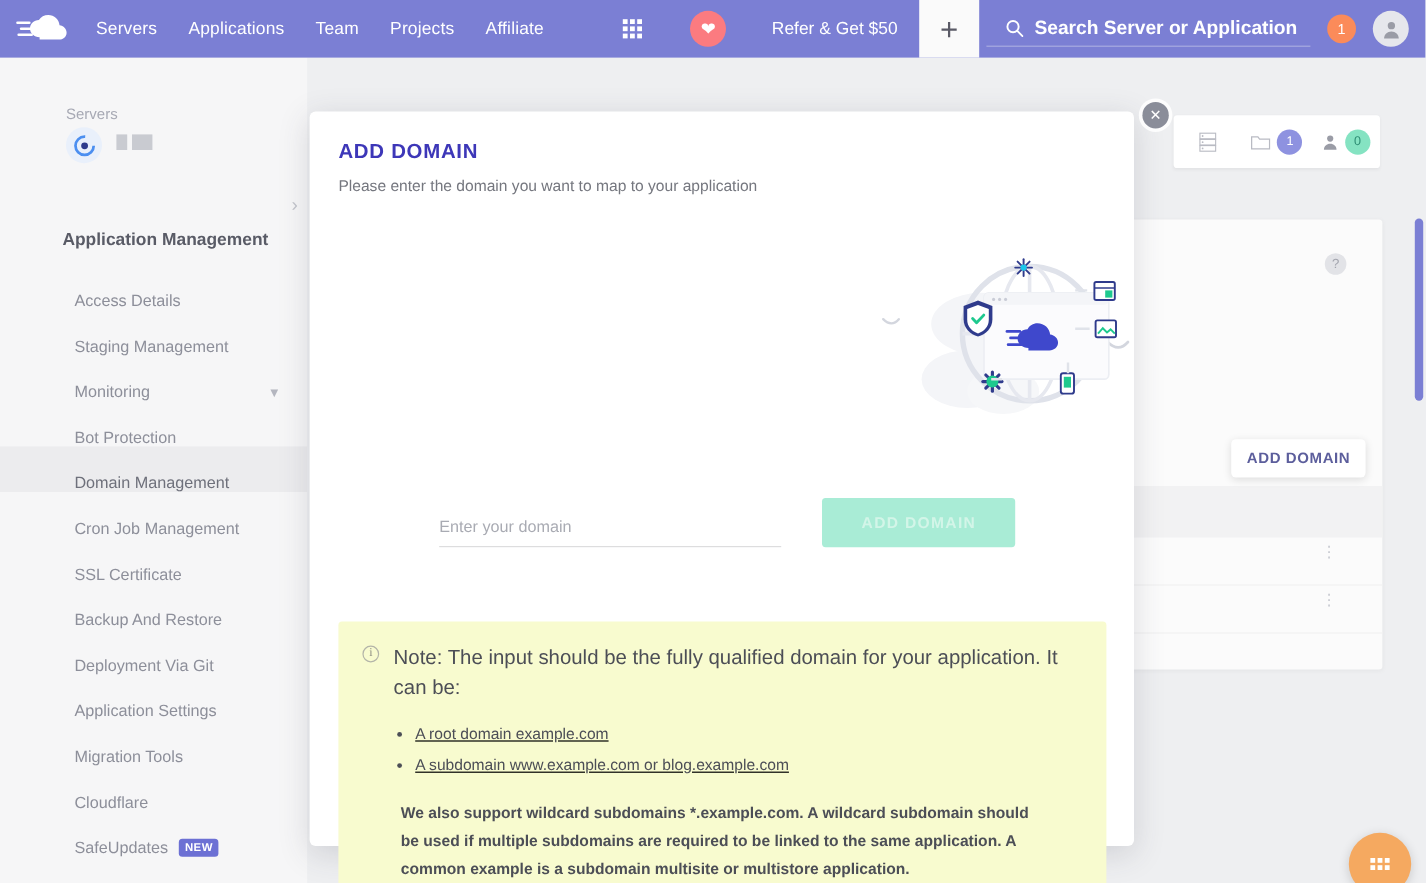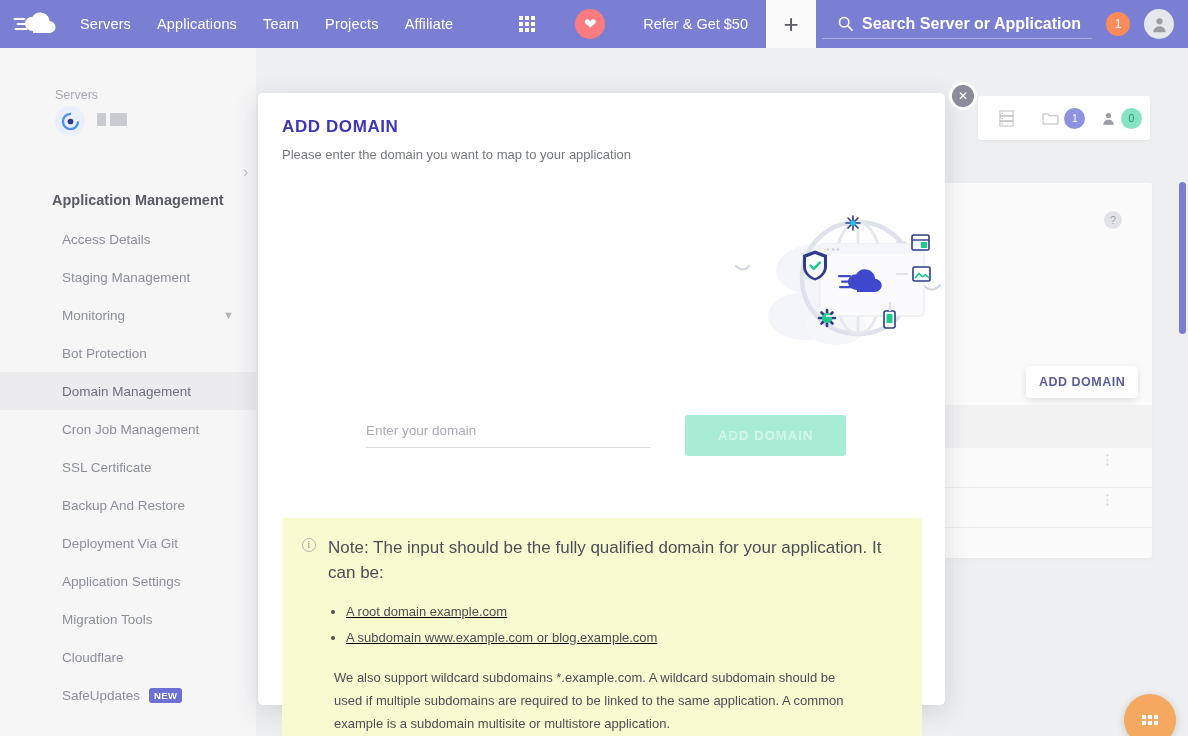--- a/index.html
+++ b/index.html
@@ -60,21 +60,21 @@
   .server-avatar {
     width: 30px; height: 30px; border-radius: 50%; background: #e9f0fb;
     display: flex; align-items: center; justify-content: center;
   }
   .blk { display: inline-block; background: #c9cbd1; height: 13px; }
   .chev-right { position: absolute; left: 243px; top: 115px; color: #c3c5cc; font-size: 16px; }
 
   .sb-title { position: absolute; left: 52px; top: 144px; font-size: 14.5px; color: #595b66; font-weight: bold; }
   .sb-list { position: absolute; left: 0; top: 172px; width: 256px; }
   .sb-item {
-    height: 38px; display: flex; align-items: center; padding-left: 62px; padding-right: 22px;
+    height: 38px; display: flex; align-items: flex-end; padding-left: 62px; padding-right: 22px;
     font-size: 13.5px; color: #8d8f9a; cursor: pointer; position: relative;
   }
   .sb-item.active { background: #ececee; color: #6e707b; }
   .sb-chev { position: absolute; right: 22px; color: #b4b6bf; font-size: 11px; }
   .new-badge {
     margin-left: 9px; background: #6c70d4; color: #fff; font-size: 9.5px; font-weight: bold;
     border-radius: 3px; padding: 2px 5px; letter-spacing: .4px;
   }
 
   
@@ -126,21 +126,21 @@
     position: absolute; left: 258px; top: 93px; width: 687px; height: 612px;
     background: #fff; border-radius: 5px; box-shadow: 0 6px 26px rgba(60,60,80,.17); z-index: 50;
   }
   .modal-title { position: absolute; left: 24px; top: 24px; font-size: 17px; font-weight: bold;
     color: #3d37b8; letter-spacing: .6px; }
   .modal-sub { position: absolute; left: 24px; top: 54px; font-size: 13px; color: #75777f; }
 
   .illus { position: absolute; left: 0; top: 105px; width: 687px; height: 185px; }
 
   .form-row { position: absolute; left: 108px; top: 322px; width: 480px; display: flex;
-    align-items: center; gap: 34px; }
+    align-items: flex-end; gap: 34px; }
   .domain-input {
     width: 288px; border: none; border-bottom: 1px solid #ddddde; outline: none;
     font-family: "Liberation Sans", sans-serif; font-size: 13.5px; color: #4a4c55;
     padding: 0 0 9px 0; background: transparent;
   }
   .domain-input::placeholder { color: #a9abb3; }
   .add-btn {
     width: 162px; height: 41px; background: #a9ecd6; color: #d3f5e8; border: none; border-radius: 3px;
     font-family: "Liberation Sans", sans-serif; font-size: 13px; font-weight: bold;
     letter-spacing: 1.1px; cursor: default;
@@ -152,21 +152,21 @@
   }
   .note-head { display: flex; gap: 12px; align-items: flex-start; }
   .note-i {
     flex: none; width: 14px; height: 14px; border-radius: 50%; border: 1px solid #b3b4a8;
     color: #8f9083; font-size: 10px; line-height: 12px; text-align: center; margin-top: 2px;
     font-family: "Liberation Serif", serif;
   }
   .note-lead { font-size: 17px; color: #4c4e56; line-height: 1.45; }
   .note ul { margin: 14px 0 0 44px; text-decoration: underline; }
   .note li { font-size: 13px; color: #4c4e56; line-height: 1.95; }
-  .note-tail { margin: 16px 0 0 32px; font-size: 13px; color: #4c4e56; line-height: 1.78; width: 530px; }
+  .note-tail { margin: 16px 0 0 32px; font-size: 13px; color: #4c4e56; line-height: 1.78; width: 530px; font-weight: bold; }
 </style>
 </head>
 <body>
 
 <div id="app">
 
   <div class="topnav">
     <div class="logo-wrap">
       <svg width="46" height="26" viewBox="0 0 46 26">
         <path d="M20 20c-4.4 0-8-3.2-8-7.2 0-3.9 3.3-7 7.4-7.1C21 3.1 23.9 1.5 27.2 1.5c5 0 9.1 3.8 9.4 8.6 3.3.4 5.9 3 5.9 6.1 0 3.2-2.9 5.8-6.4 5.8H20z" fill="#fff"></path>

